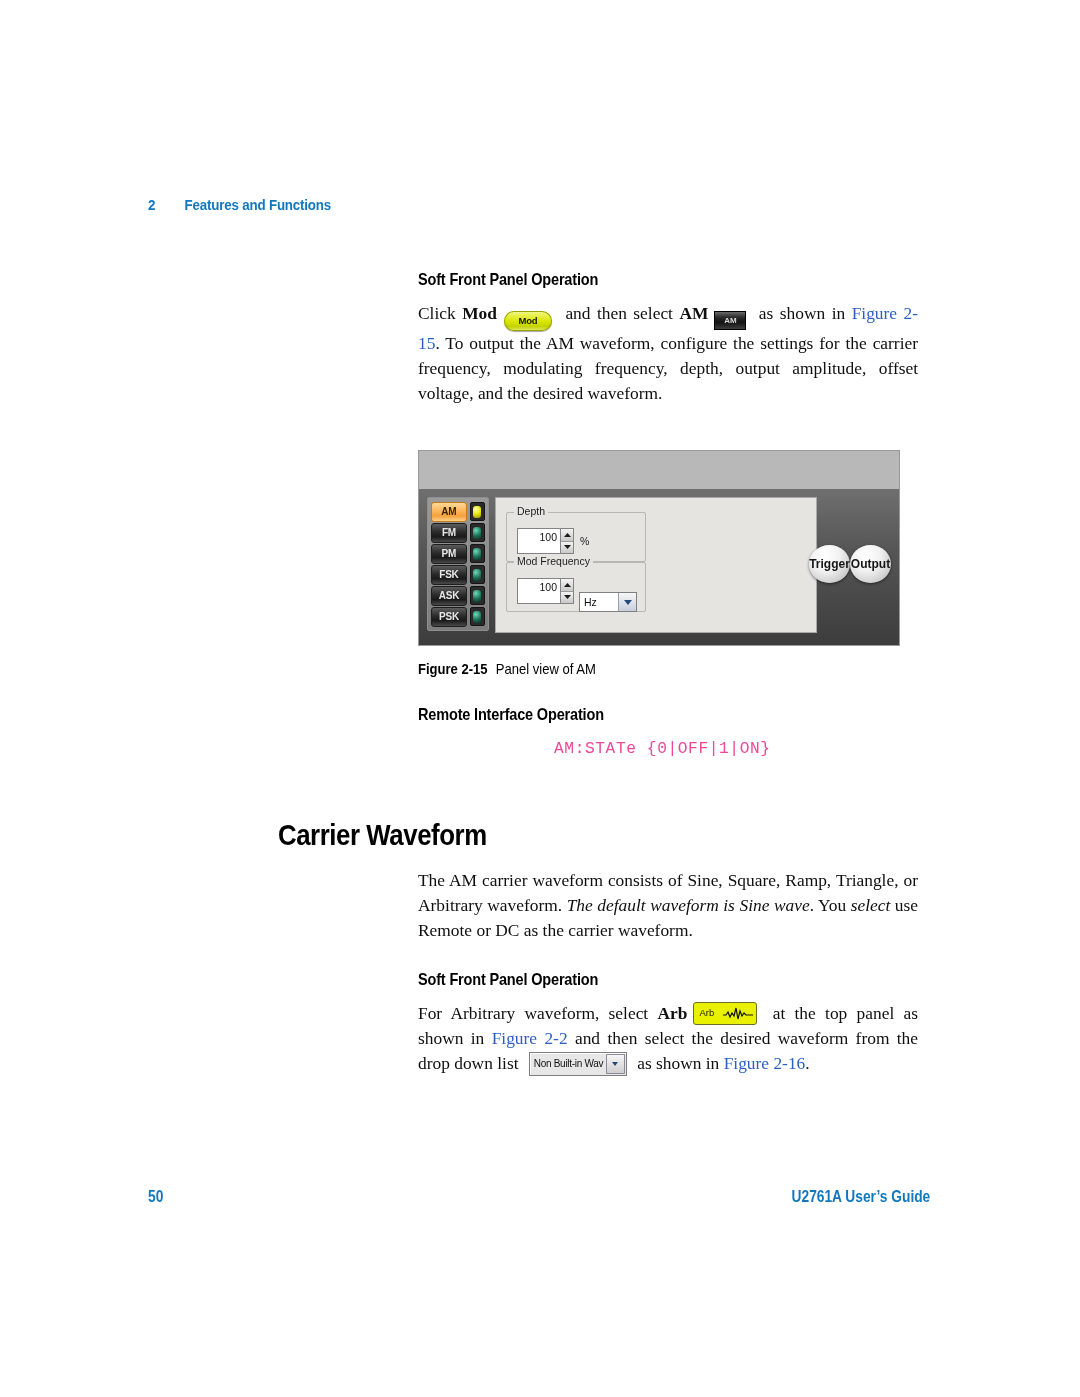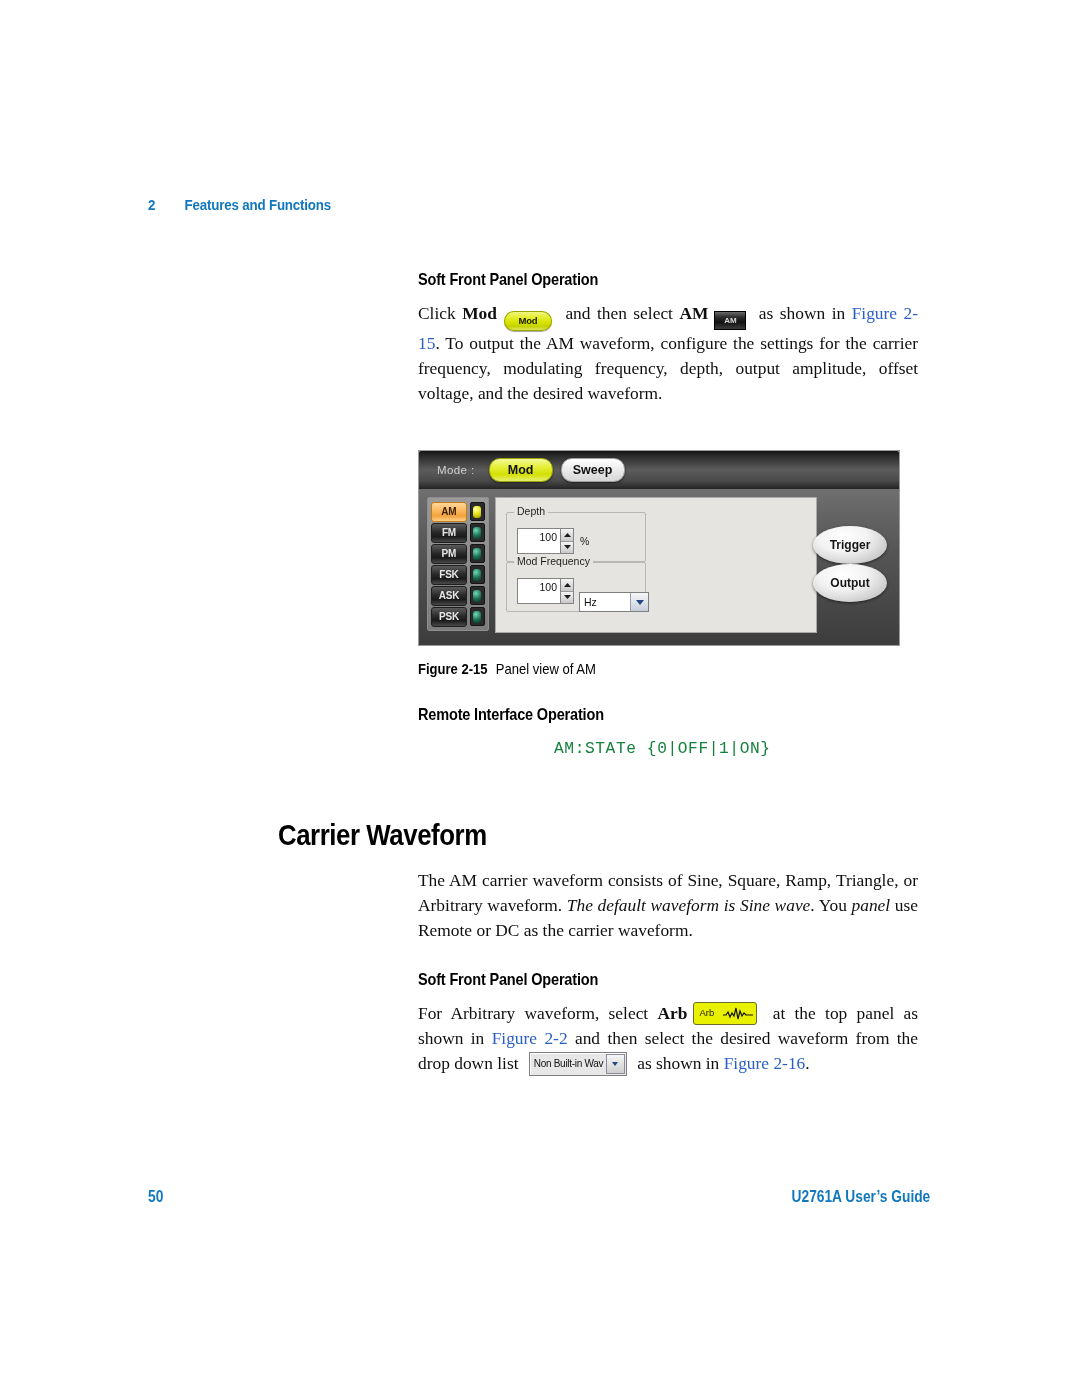--- a/index.html
+++ b/index.html
@@ -79,21 +79,21 @@
   }
   p.body i { font-style: italic; }
   p.body b { font-weight: bold; }
   .xref { color: #2b5fc4; }
 
   .scpi {
     font-family: "Liberation Mono", monospace;
     font-size: 16.2px;
     letter-spacing: 0.6px;
     margin: 8px;
-    color: #15803d;
+    color: #ec4899;
   }
 
   
   .chip-mod {
     display: inline-block;
     vertical-align: -5px;
     width: 48px;
     height: 20px;
     margin: 0 7px;
     border-radius: 10px;
@@ -372,21 +372,20 @@
     flex: 0 0 auto;
   }
   .chev { width: 0; height: 0; border-left: 4px solid transparent; border-right: 4px solid transparent; border-top: 5px solid #24487e; }
   .chev.sm { border-left-width: 3px; border-right-width: 3px; border-top-width: 4px; }
 
   .fig-right {
     position: absolute;
     right: 8px; top: 8px;
     width: 82px; height: 134px;
     display: flex;
-    flex-direction: column;
     align-items: center;
     justify-content: center;
   }
   .ellipse {
     width: 74px; height: 38px;
     border-radius: 50%;
     background: radial-gradient(ellipse at 40% 28%, #ffffff 0%, #f2f2f2 40%, #c9c9c9 78%, #a8a8a8 100%);
     display: flex; align-items: center; justify-content: center;
     font-family: "Liberation Sans", sans-serif;
     font-size: 12px;
@@ -434,25 +433,20 @@
 
   <div class="col" style="top:270px;">
     <h3 class="sub">Soft Front Panel Operation</h3>
     <p class="body">
       <span>Click </span><b>Mod</b><span class="chip-mod">Mod</span><span> and then select </span><b>AM</b><span class="chip-am">AM</span><span> as shown in </span><span class="xref">Figure 2-15</span><span>. To output the AM waveform, configure the settings for the carrier frequency, modulating frequency, depth, output amplitude, offset voltage, and the desired waveform.</span>
     </p>
   </div>
 
   <div class="figure">
 
-    <div class="fig-topbar">
-      <span class="mode-label">Mode :</span>
-      <span class="pill on">Mod</span>
-      <span class="pill off">Sweep</span>
-    </div>
 
     <div class="fig-body">
 
       <div class="modlist">
         <div class="modrow">
           <span class="modbtn active">AM</span>
           <span class="led lit">
               <i></i>
             </span>
         </div>
@@ -520,21 +514,21 @@
                     <polygon points="3.5,0 7,4 0,4" fill="#1c1c1c"></polygon>
                   </svg>
               </span>
               <span>
                 <svg width="7" height="4" viewBox="0 0 7 4">
                     <polygon points="0,0 7,0 3.5,4" fill="#1c1c1c"></polygon>
                   </svg>
               </span>
             </span>
           </div>
-          <div class="selbox" style="left:72px; top:29px; width:70px;">
+          <div class="selbox" style="left:72px; top:29px; width:58px;">
             <span class="sel-t">Hz</span>
             <span class="sel-arrow">
                 <span class="chev"></span>
               </span>
           </div>
         </div>
 
 
       </div>
 
@@ -552,21 +546,21 @@
 
   <div class="col" style="top:705px;">
     <h3 class="sub">Remote Interface Operation</h3>
     <p class="scpi" style="margin-left:136px; margin-top:16px;">AM:STATe {0|OFF|1|ON}</p>
   </div>
 
   <h1 class="chaptitle" style="top:818px;">Carrier Waveform</h1>
 
   <div class="col" style="top:868px;">
     <p class="body">
-      <span>The AM carrier waveform consists of Sine, Square, Ramp, Triangle, or Arbitrary waveform. </span><i>The default waveform is Sine wave</i><span>. You </span><i>panel</i><span> use Remote or DC as the carrier waveform.</span>
+      <span>The AM carrier waveform consists of Sine, Square, Ramp, Triangle, or Arbitrary waveform. </span><i>The default waveform is Sine wave</i><span>. You </span><i>select</i><span> use Remote or DC as the carrier waveform.</span>
     </p>
   </div>
 
   <div class="col" style="top:970px;">
     <h3 class="sub">Soft Front Panel Operation</h3>
     <p class="body">
       <span>For Arbitrary waveform, select </span><b>Arb</b><span class="chip-arb"><span class="arb-t">Arb</span><svg width="30" height="13" viewBox="0 0 30 13">
             <polyline points="0,8 3,8 5,5 7,10 9,6 11,9 13,1 15,12 17,4 19,9 21,6 23,8 26,8 30,8" fill="none" stroke="#111" stroke-width="1.2"></polyline>
           </svg></span><span> at the top panel as shown in </span><span class="xref">Figure 2-2</span><span> and then select the desired waveform from the drop down list </span><span class="chip-dd"><span class="dd-t">Non Built-in Wav</span><span class="dd-btn">
             <span class="chev sm"></span>

